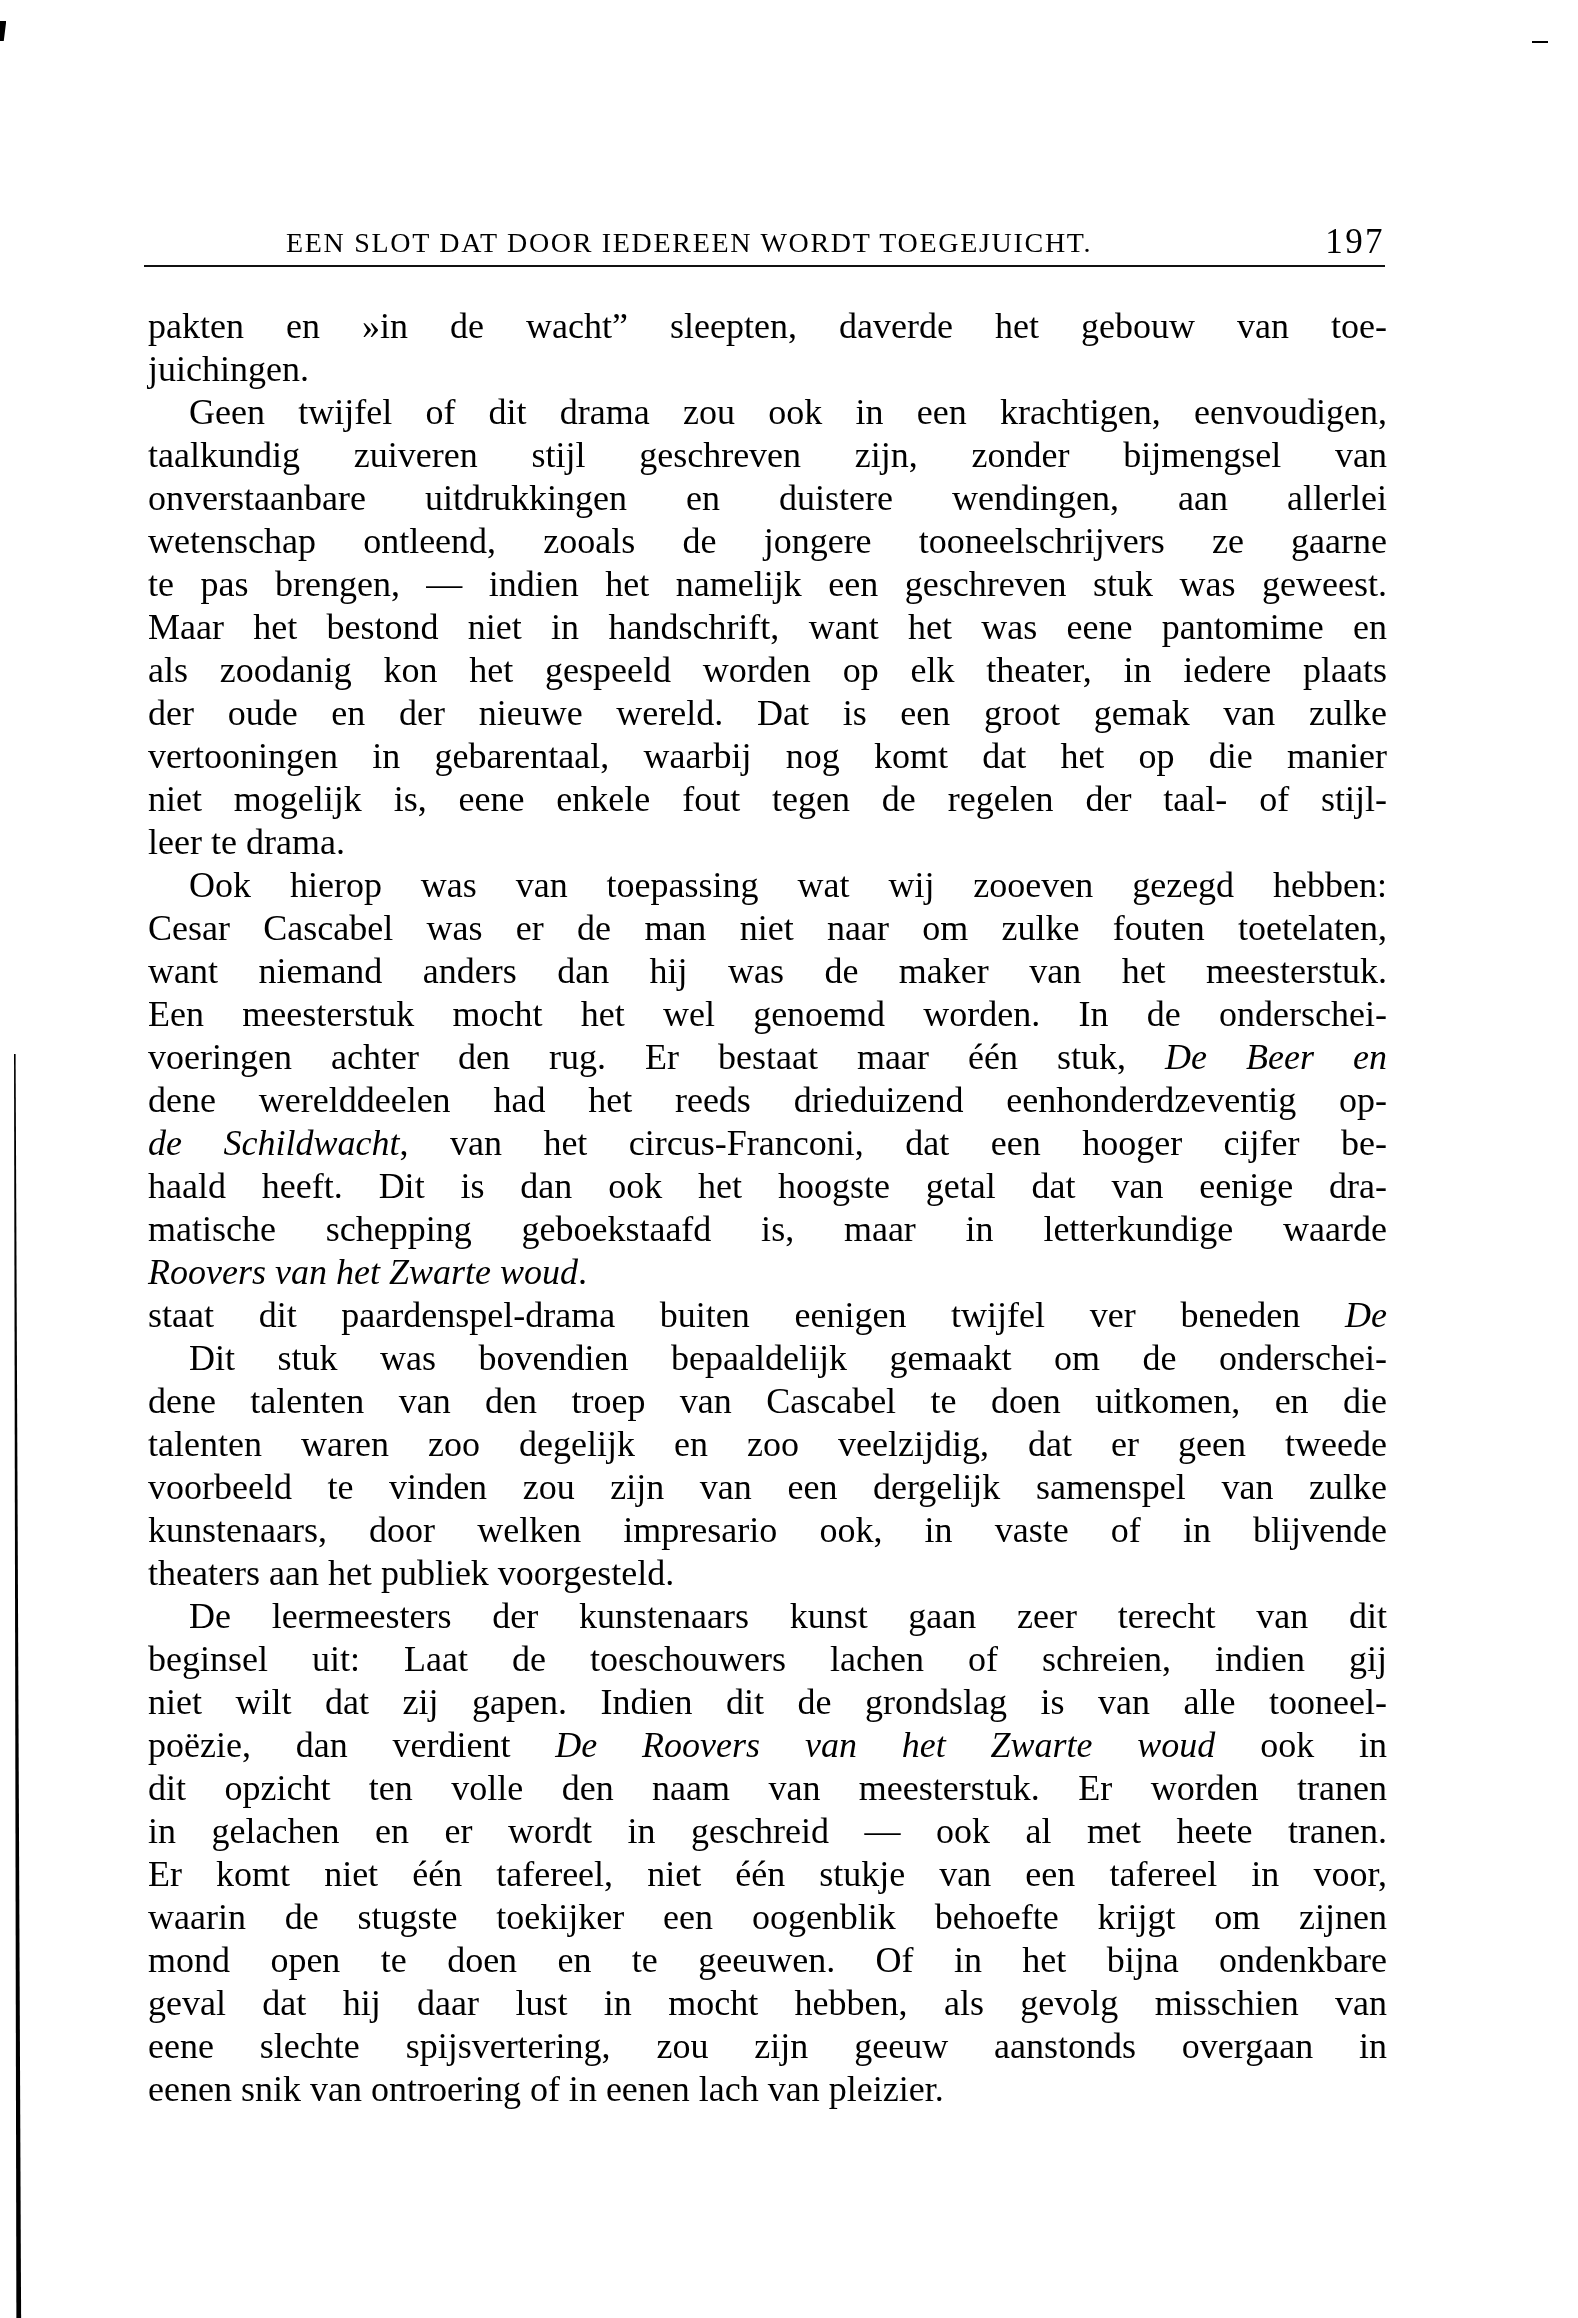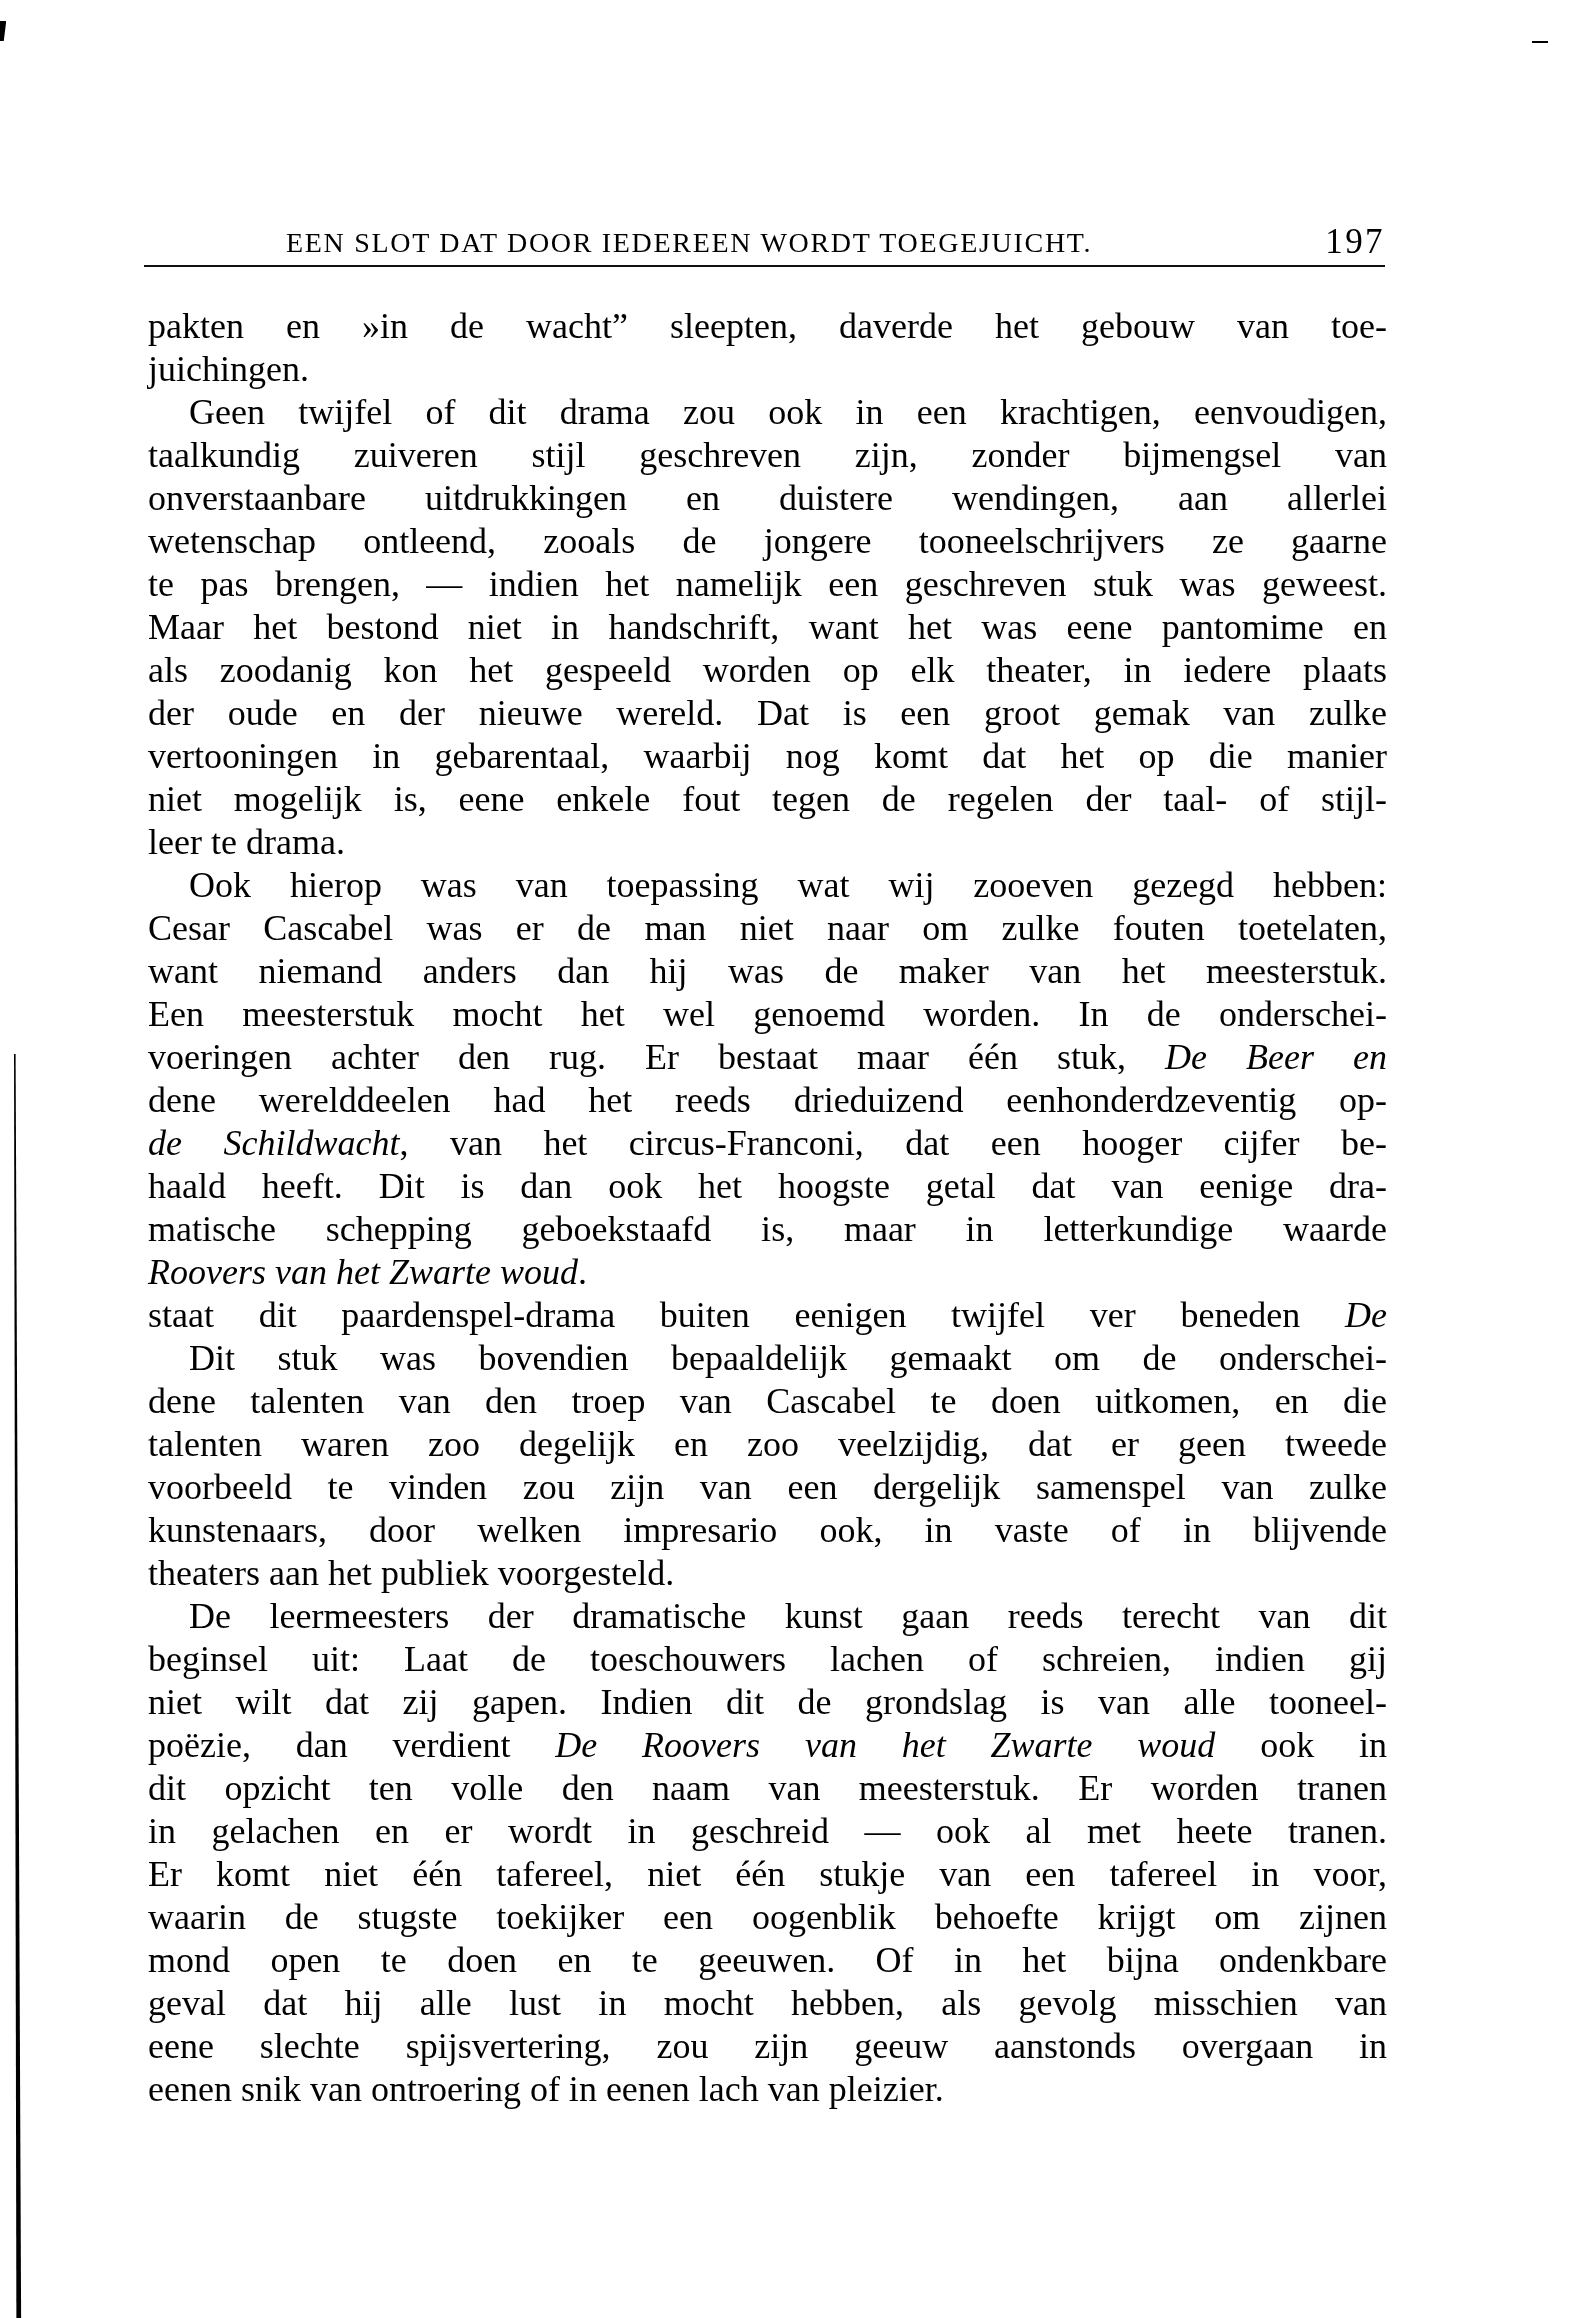--- a/index.html
+++ b/index.html
@@ -71,27 +71,27 @@
     </div>
     <div>
       <span class="line indent"><span>Dit stuk was bovendien bepaaldelijk gemaakt om de onderschei-</span></span>
       <span class="line"><span>dene talenten van den troep van Cascabel te doen uitkomen, en die</span></span>
       <span class="line"><span>talenten waren zoo degelijk en zoo veelzijdig, dat er geen tweede</span></span>
       <span class="line"><span>voorbeeld te vinden zou zijn van een dergelijk samenspel van zulke</span></span>
       <span class="line"><span>kunstenaars, door welken impresario ook, in vaste of in blijvende</span></span>
       <span class="line last"><span>theaters aan het publiek voorgesteld.</span></span>
     </div>
     <div>
-      <span class="line indent"><span>De leermeesters der dramatische kunst gaan reeds terecht van dit</span></span>
+      <span class="line indent"><span>De leermeesters der kunstenaars kunst gaan zeer terecht van dit</span></span>
       <span class="line"><span>beginsel uit: Laat de toeschouwers lachen of schreien, indien gij</span></span>
       <span class="line"><span>niet wilt dat zij gapen. Indien dit de grondslag is van alle tooneel-</span></span>
       <span class="line"><span>poëzie, dan verdient </span><i>De Roovers van het Zwarte woud</i><span> ook in</span></span>
       <span class="line"><span>dit opzicht ten volle den naam van meesterstuk. Er worden tranen</span></span>
       <span class="line"><span>in gelachen en er wordt in geschreid — ook al met heete tranen.</span></span>
       <span class="line"><span>Er komt niet één tafereel, niet één stukje van een tafereel in voor,</span></span>
       <span class="line"><span>waarin de stugste toekijker een oogenblik behoefte krijgt om zijnen</span></span>
       <span class="line"><span>mond open te doen en te geeuwen. Of in het bijna ondenkbare</span></span>
-      <span class="line"><span>geval dat hij alle lust in mocht hebben, als gevolg misschien van</span></span>
+      <span class="line"><span>geval dat hij daar lust in mocht hebben, als gevolg misschien van</span></span>
       <span class="line"><span>eene slechte spijsvertering, zou zijn geeuw aanstonds overgaan in</span></span>
       <span class="line last"><span>eenen snik van ontroering of in eenen lach van pleizier.</span></span>
     </div>
   </div>
 
 
 </body></html>

